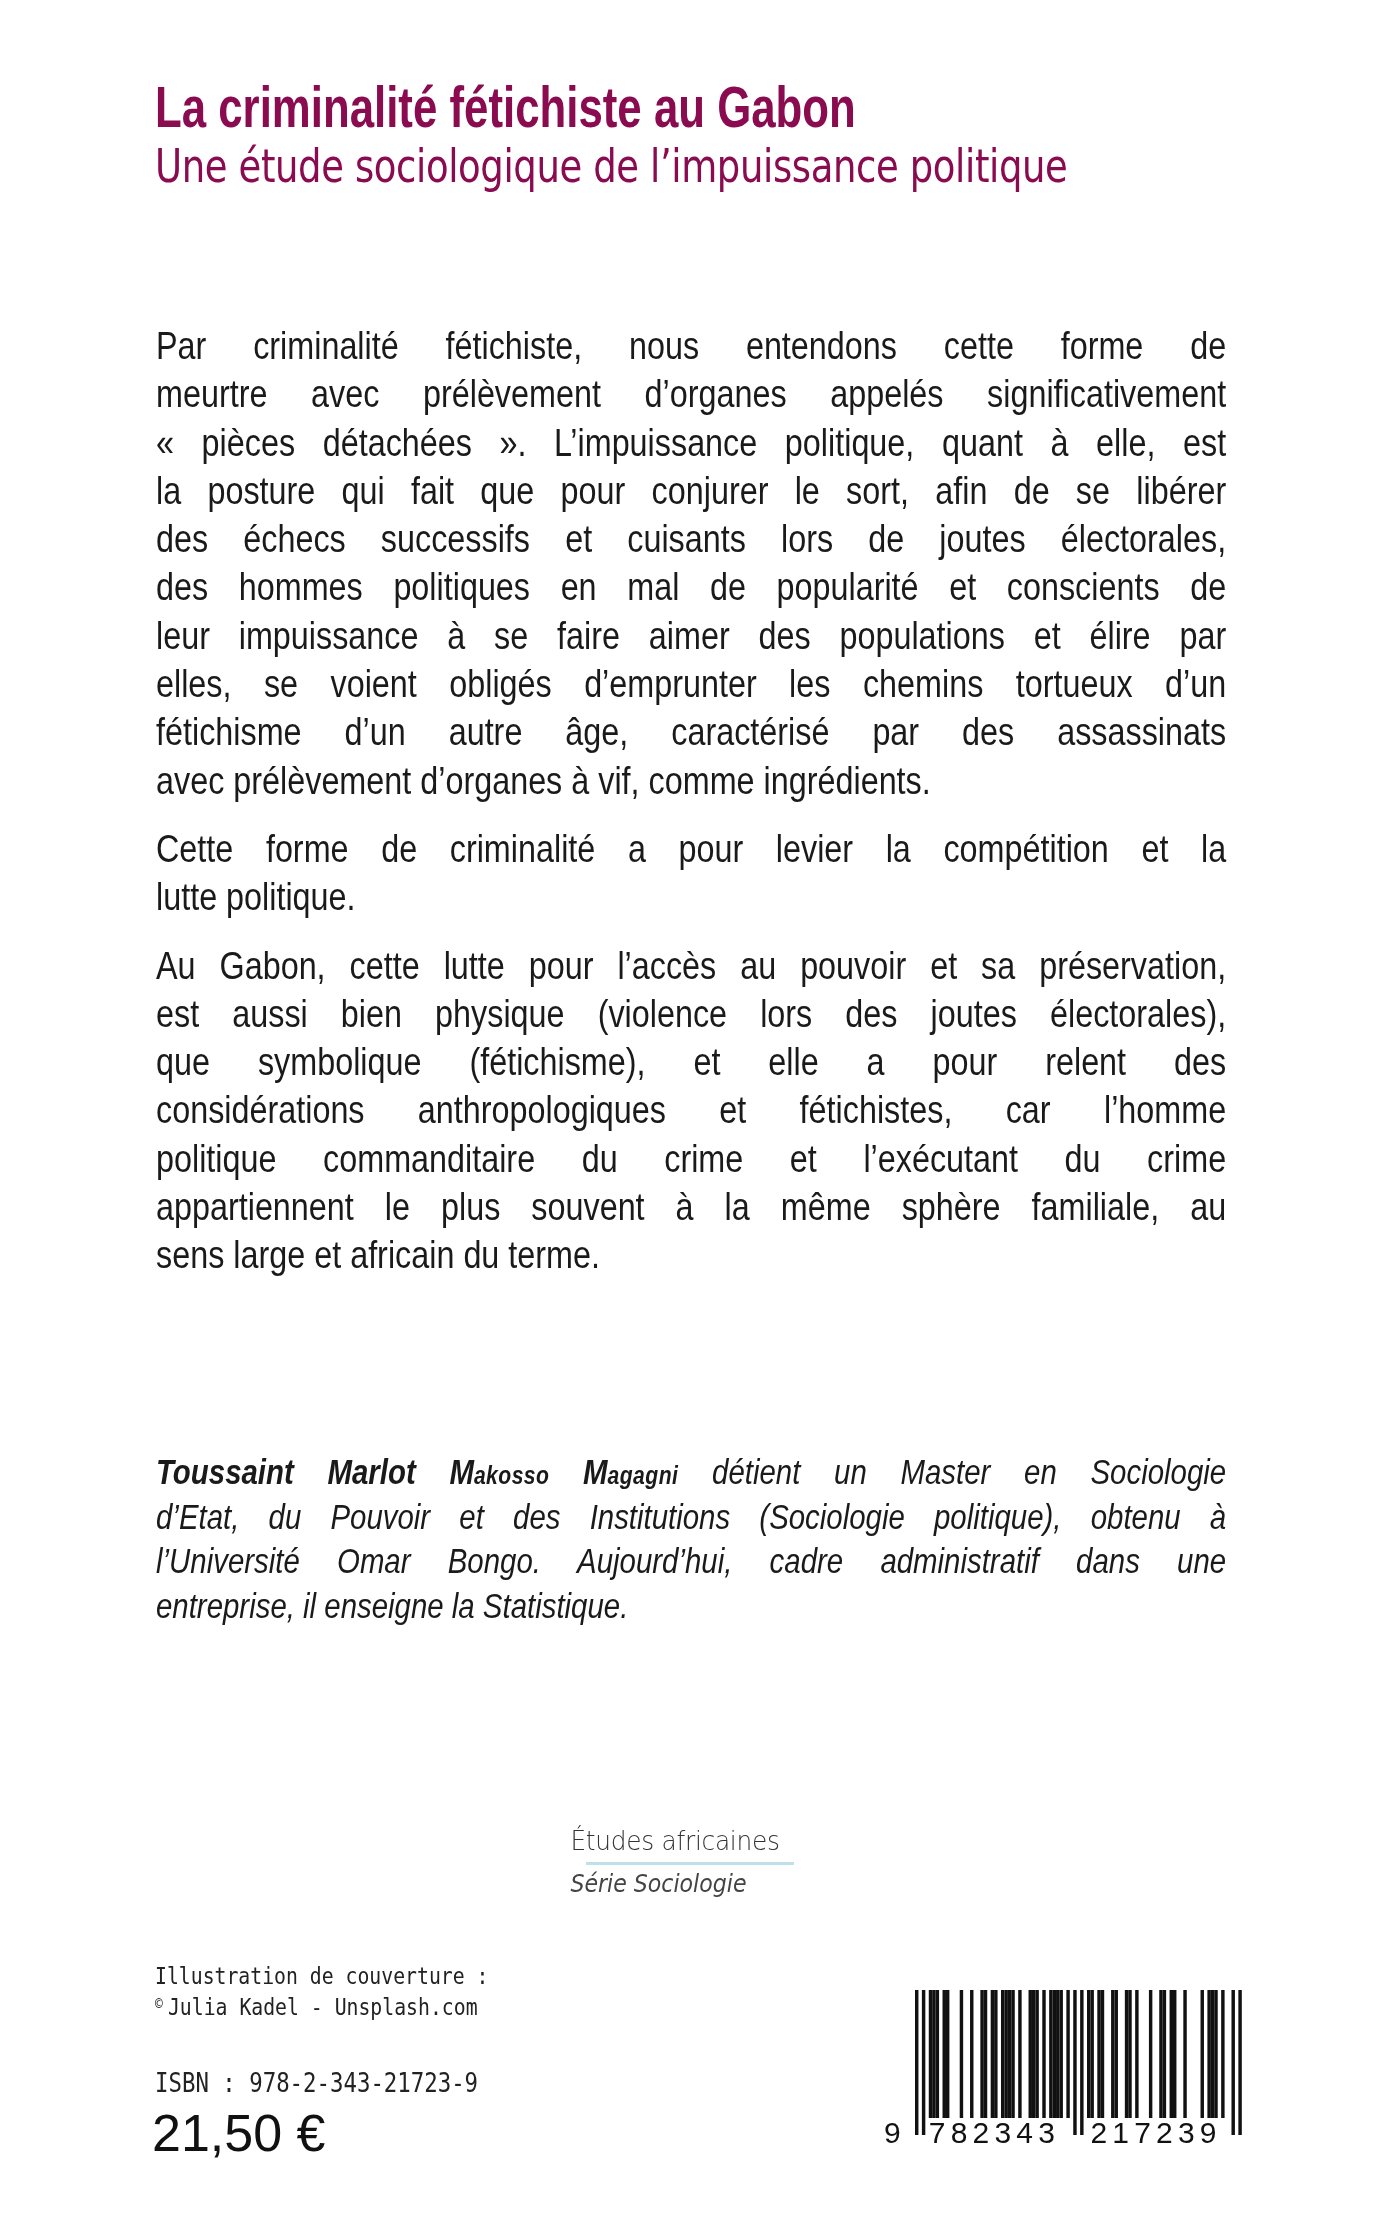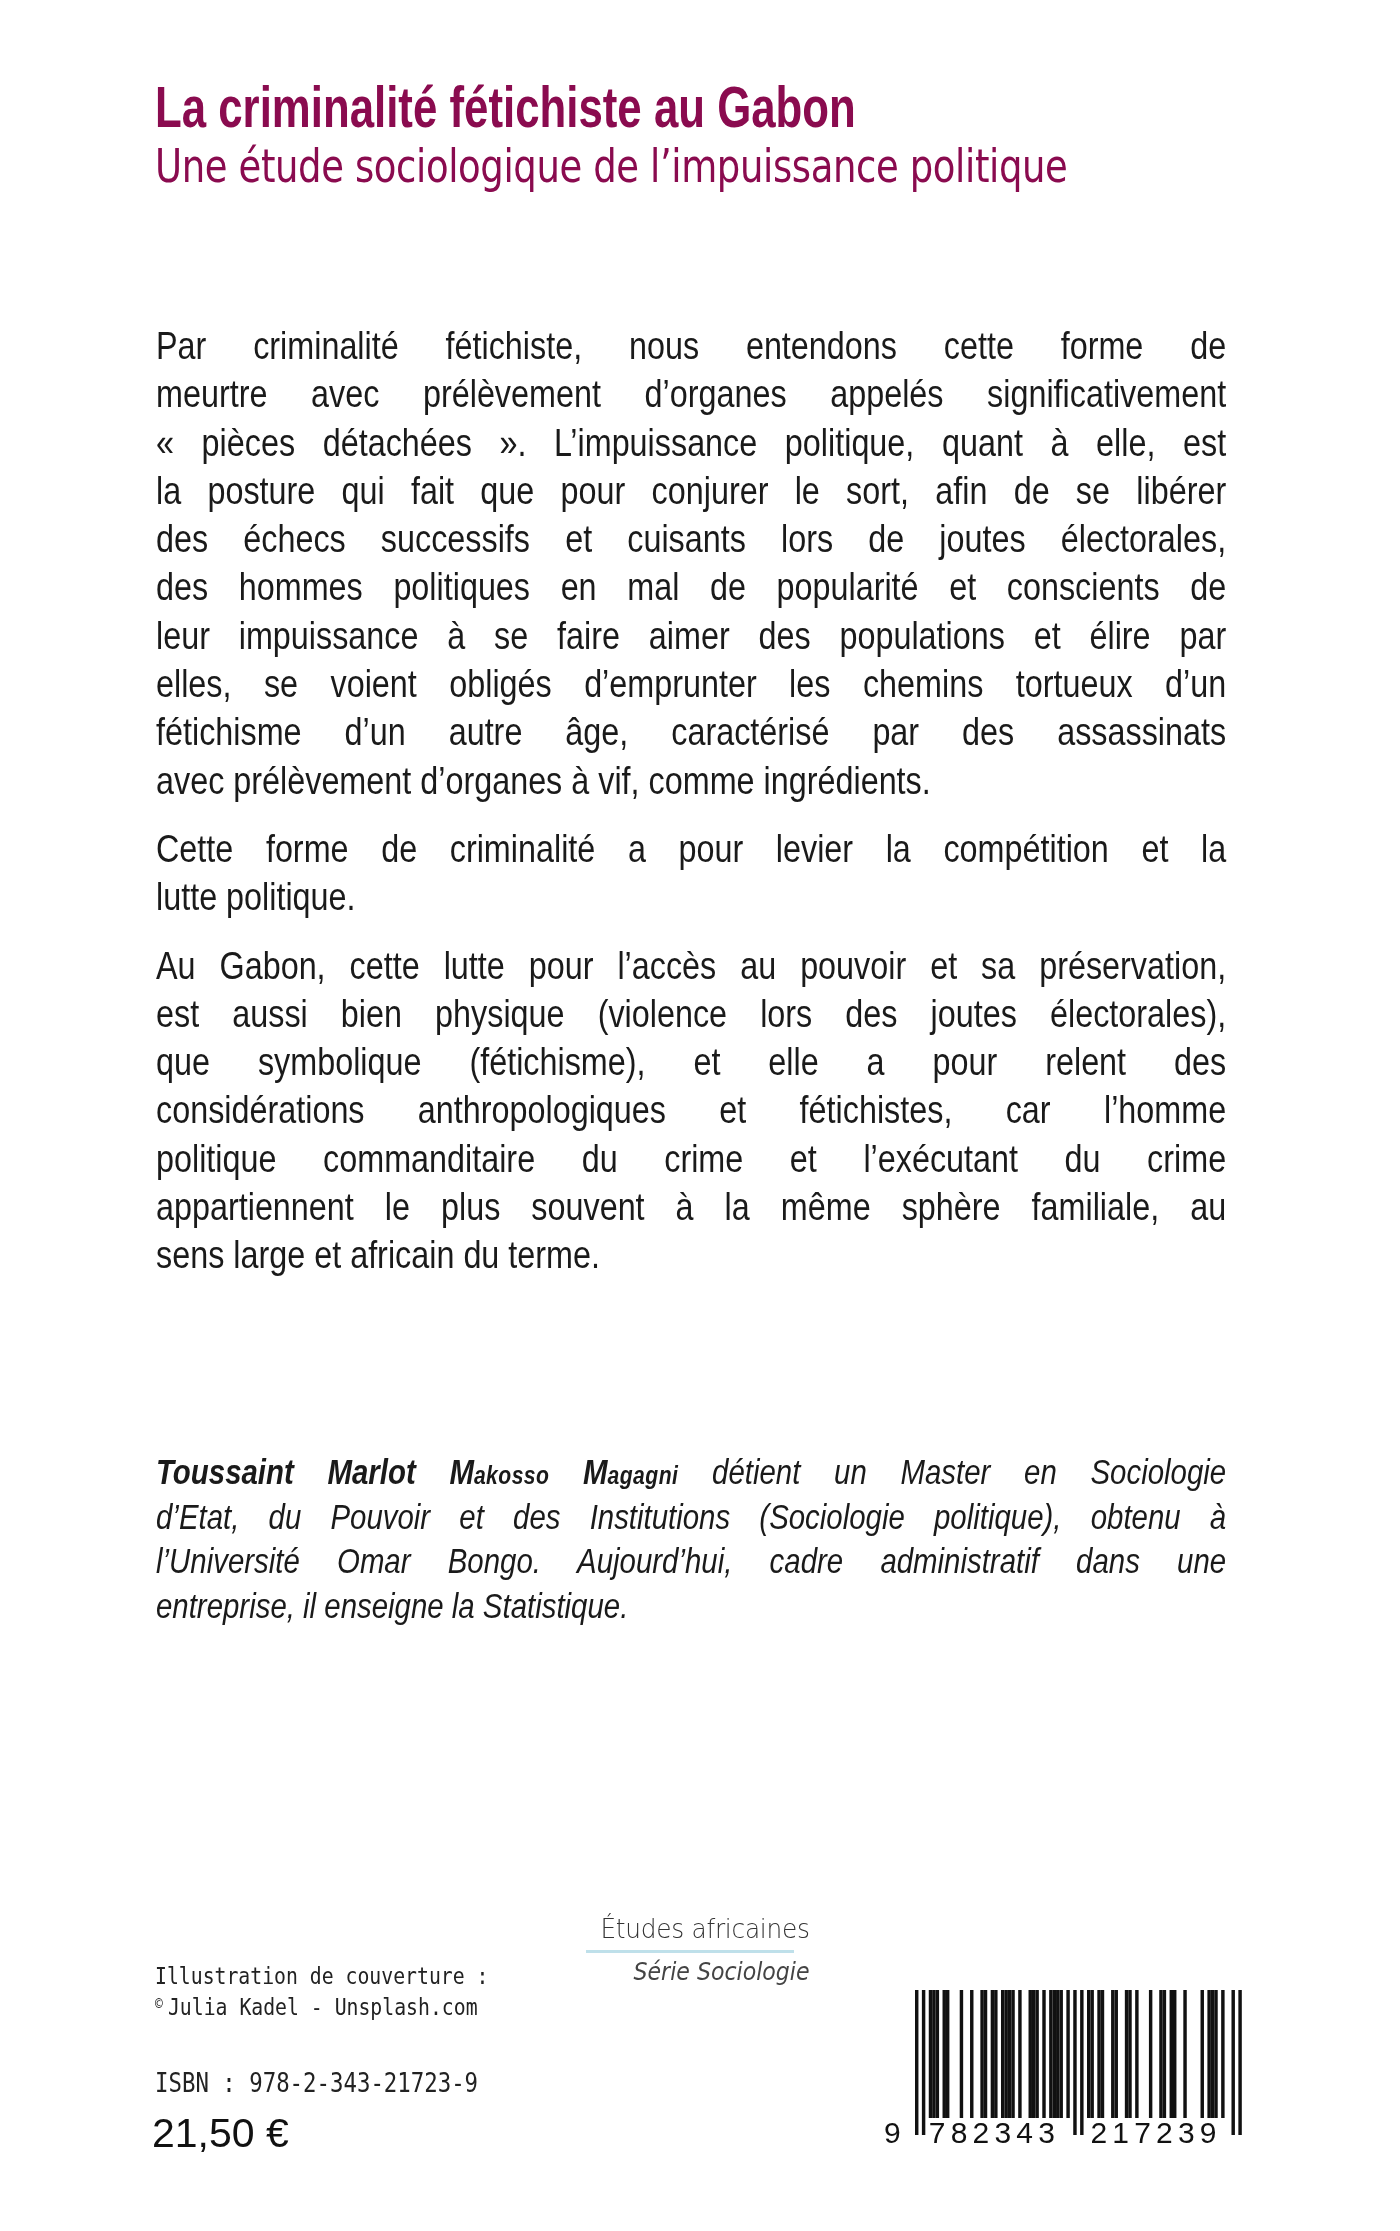--- a/index.html
+++ b/index.html
@@ -34,21 +34,21 @@
   .bio {
     position: absolute; left: 156px; top: 1450px;
     width: 1274px; transform-origin: left top; transform: scaleX(0.84);
     font-family: "Liberation Sans", sans-serif; font-style: italic; font-size: 35px; color: #1a1a1a;
   }
   .bio .line { height: 44.5px; line-height: 44.5px; }
   .bio .author { font-weight: bold; }
   .bio .sc { font-size: 0.72em; letter-spacing: 0.5px; }
 
   .series {
-    position: absolute; left: 560px; top: 1912px; width: 260px; text-align: right;
+    position: absolute; left: 560px; top: 1824px; width: 260px; text-align: left;
   }
   .series-name {
     display: block; font-family: "DejaVu Sans", sans-serif; font-weight: 200;
     font-size: 27px; color: #333; letter-spacing: -0.3px; line-height: 34px;
     transform: scaleX(0.92);
   }
   .series-rule { display: block; margin: 4px auto 4px auto; width: 208px; height: 3px; background: #bfe0ea; }
   .series-sub {
     display: block; font-family: "DejaVu Sans", sans-serif; font-style: italic;
     font-size: 24px; color: #444; line-height: 30px; transform: scaleX(0.92);
@@ -60,21 +60,21 @@
     transform-origin: left top; transform: scaleX(0.86);
   }
   .credits .copy { font-size: 15px; vertical-align: 6px; margin-right: 6px; }
   .isbn {
     position: absolute; left: 155px; top: 2068px;
     font-family: "DejaVu Sans Mono", monospace; font-size: 26px; color: #222; line-height: 30px;
     transform-origin: left top; transform: scaleX(0.86);
   }
   .price {
     position: absolute; left: 152px; top: 2110px;
-    font-family: "Liberation Sans", sans-serif; font-size: 41px; color: #111; line-height: 46px;
+    font-family: "Liberation Sans", sans-serif; font-size: 52px; color: #111; line-height: 46px;
   }
 
   .barcode { position: absolute; left: 880px; top: 1985px; width: 380px; height: 170px; }
   .barcode svg { display: block; }
 </style>
 </head>
 <body>
 
 <div class="title">La criminalité fétichiste au Gabon</div>
 <div class="subtitle">Une étude sociologique de l’impuissance politique</div>

